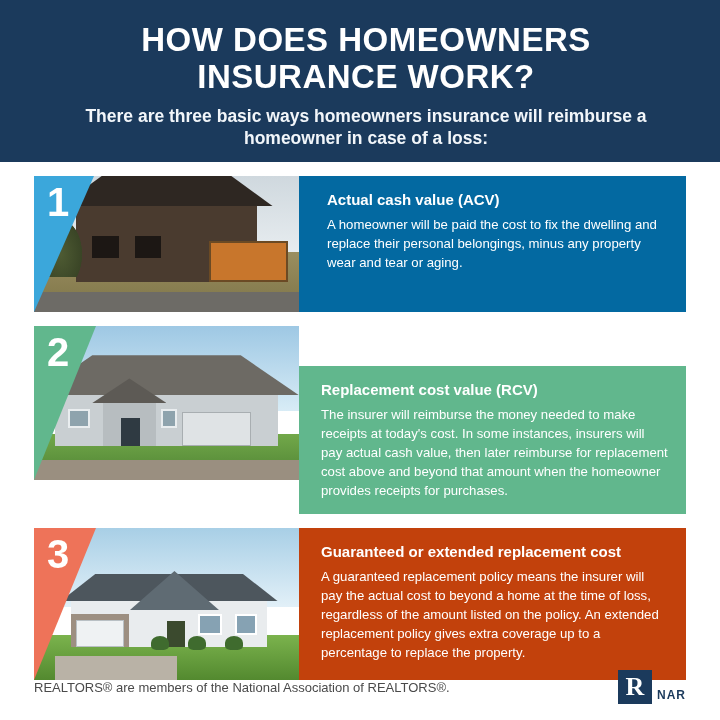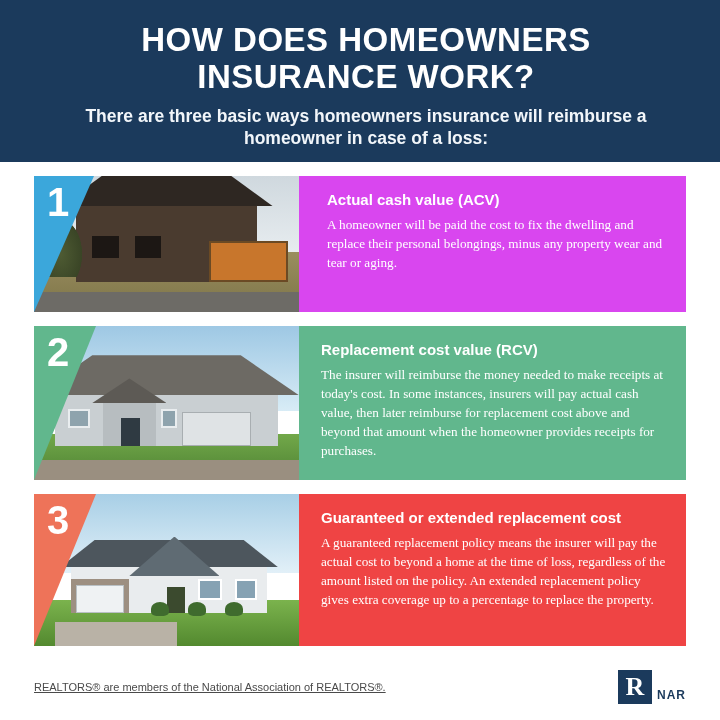--- a/index.html
+++ b/index.html
@@ -71,21 +71,20 @@
   .row-heading {
     font-size: 15px;
     font-weight: bold;
     margin: 0 0 7px 0;
     line-height: 1.2;
   }
   .row-body {
     font-size: 13.2px;
     line-height: 1.43;
     margin: 0;
-    font-family: Liberation Serif, serif;
   }
 
   
   .num-badge {
     position: absolute;
     top: 0;
     left: 0;
     width: 86px;
     height: 100%;
     z-index: 3;
@@ -102,35 +101,35 @@
     position: absolute;
     top: 6px;
     left: 13px;
     font-size: 40px;
     font-weight: bold;
     color: #ffffff;
     line-height: 1;
   }
 
   
-  .row1 .row-text { background: #d946ef; padding-left: 28px; }
+  .row1 .row-text { background: #0369a1; padding-left: 28px; }
   .row1 .row-img { height: 136px; }
   .row1 .wedge {
     border-top: 136px solid #3ba7db;
     border-right: 60px solid transparent;
   }
   
-  .row2 .row-text { background: #61b78d; }
+  .row2 .row-text { background: #61b78d; margin-top: 40px; }
   .row2 .row-img { height: 154px; }
   .row2 .wedge {
     border-top: 154px solid #61b78d;
     border-right: 62px solid transparent;
   }
   
-  .row3 .row-text { background: #ef4444; }
+  .row3 .row-text { background: #c2410c; }
   .row3 .row-img { height: 152px; }
   .row3 .wedge {
     border-top: 152px solid #ee7359;
     border-right: 62px solid transparent;
   }
 
   
   .scene { position: absolute; inset: 0; overflow: hidden; }
 
   
@@ -215,23 +214,22 @@
     position: absolute;
     left: 0; right: 0; bottom: 0;
     height: 66px;
     display: flex;
     align-items: center;
     justify-content: space-between;
     padding: 0 34px;
     box-sizing: border-box;
   }
   .footer-note {
-    font-size: 11px;
+    font-size: 13px;
     color: #4a4a4a;
-    text-decoration: underline;
   }
   .nar-logo {
     display: flex;
     align-items: flex-end;
     gap: 5px;
   }
   .nar-mark {
     width: 34px;
     height: 34px;
     background: #1b3a5c;

